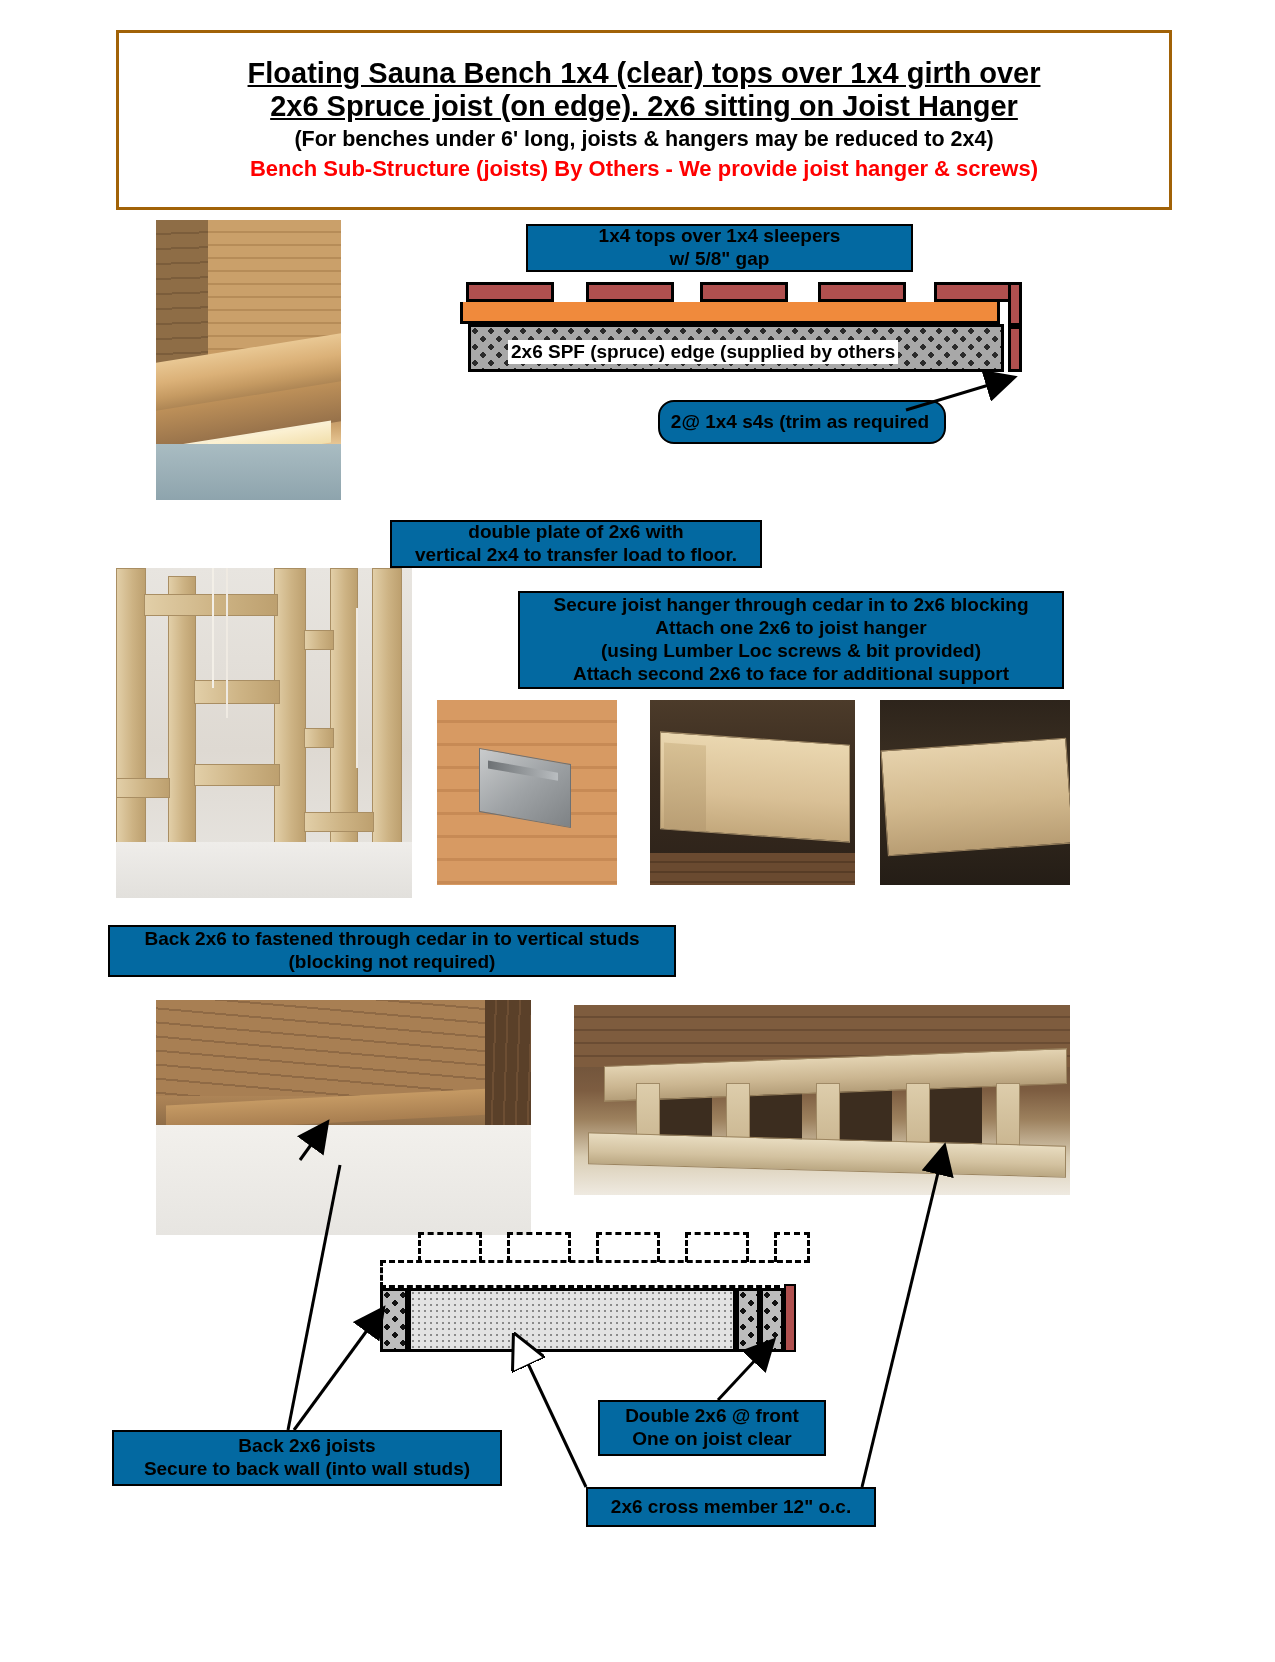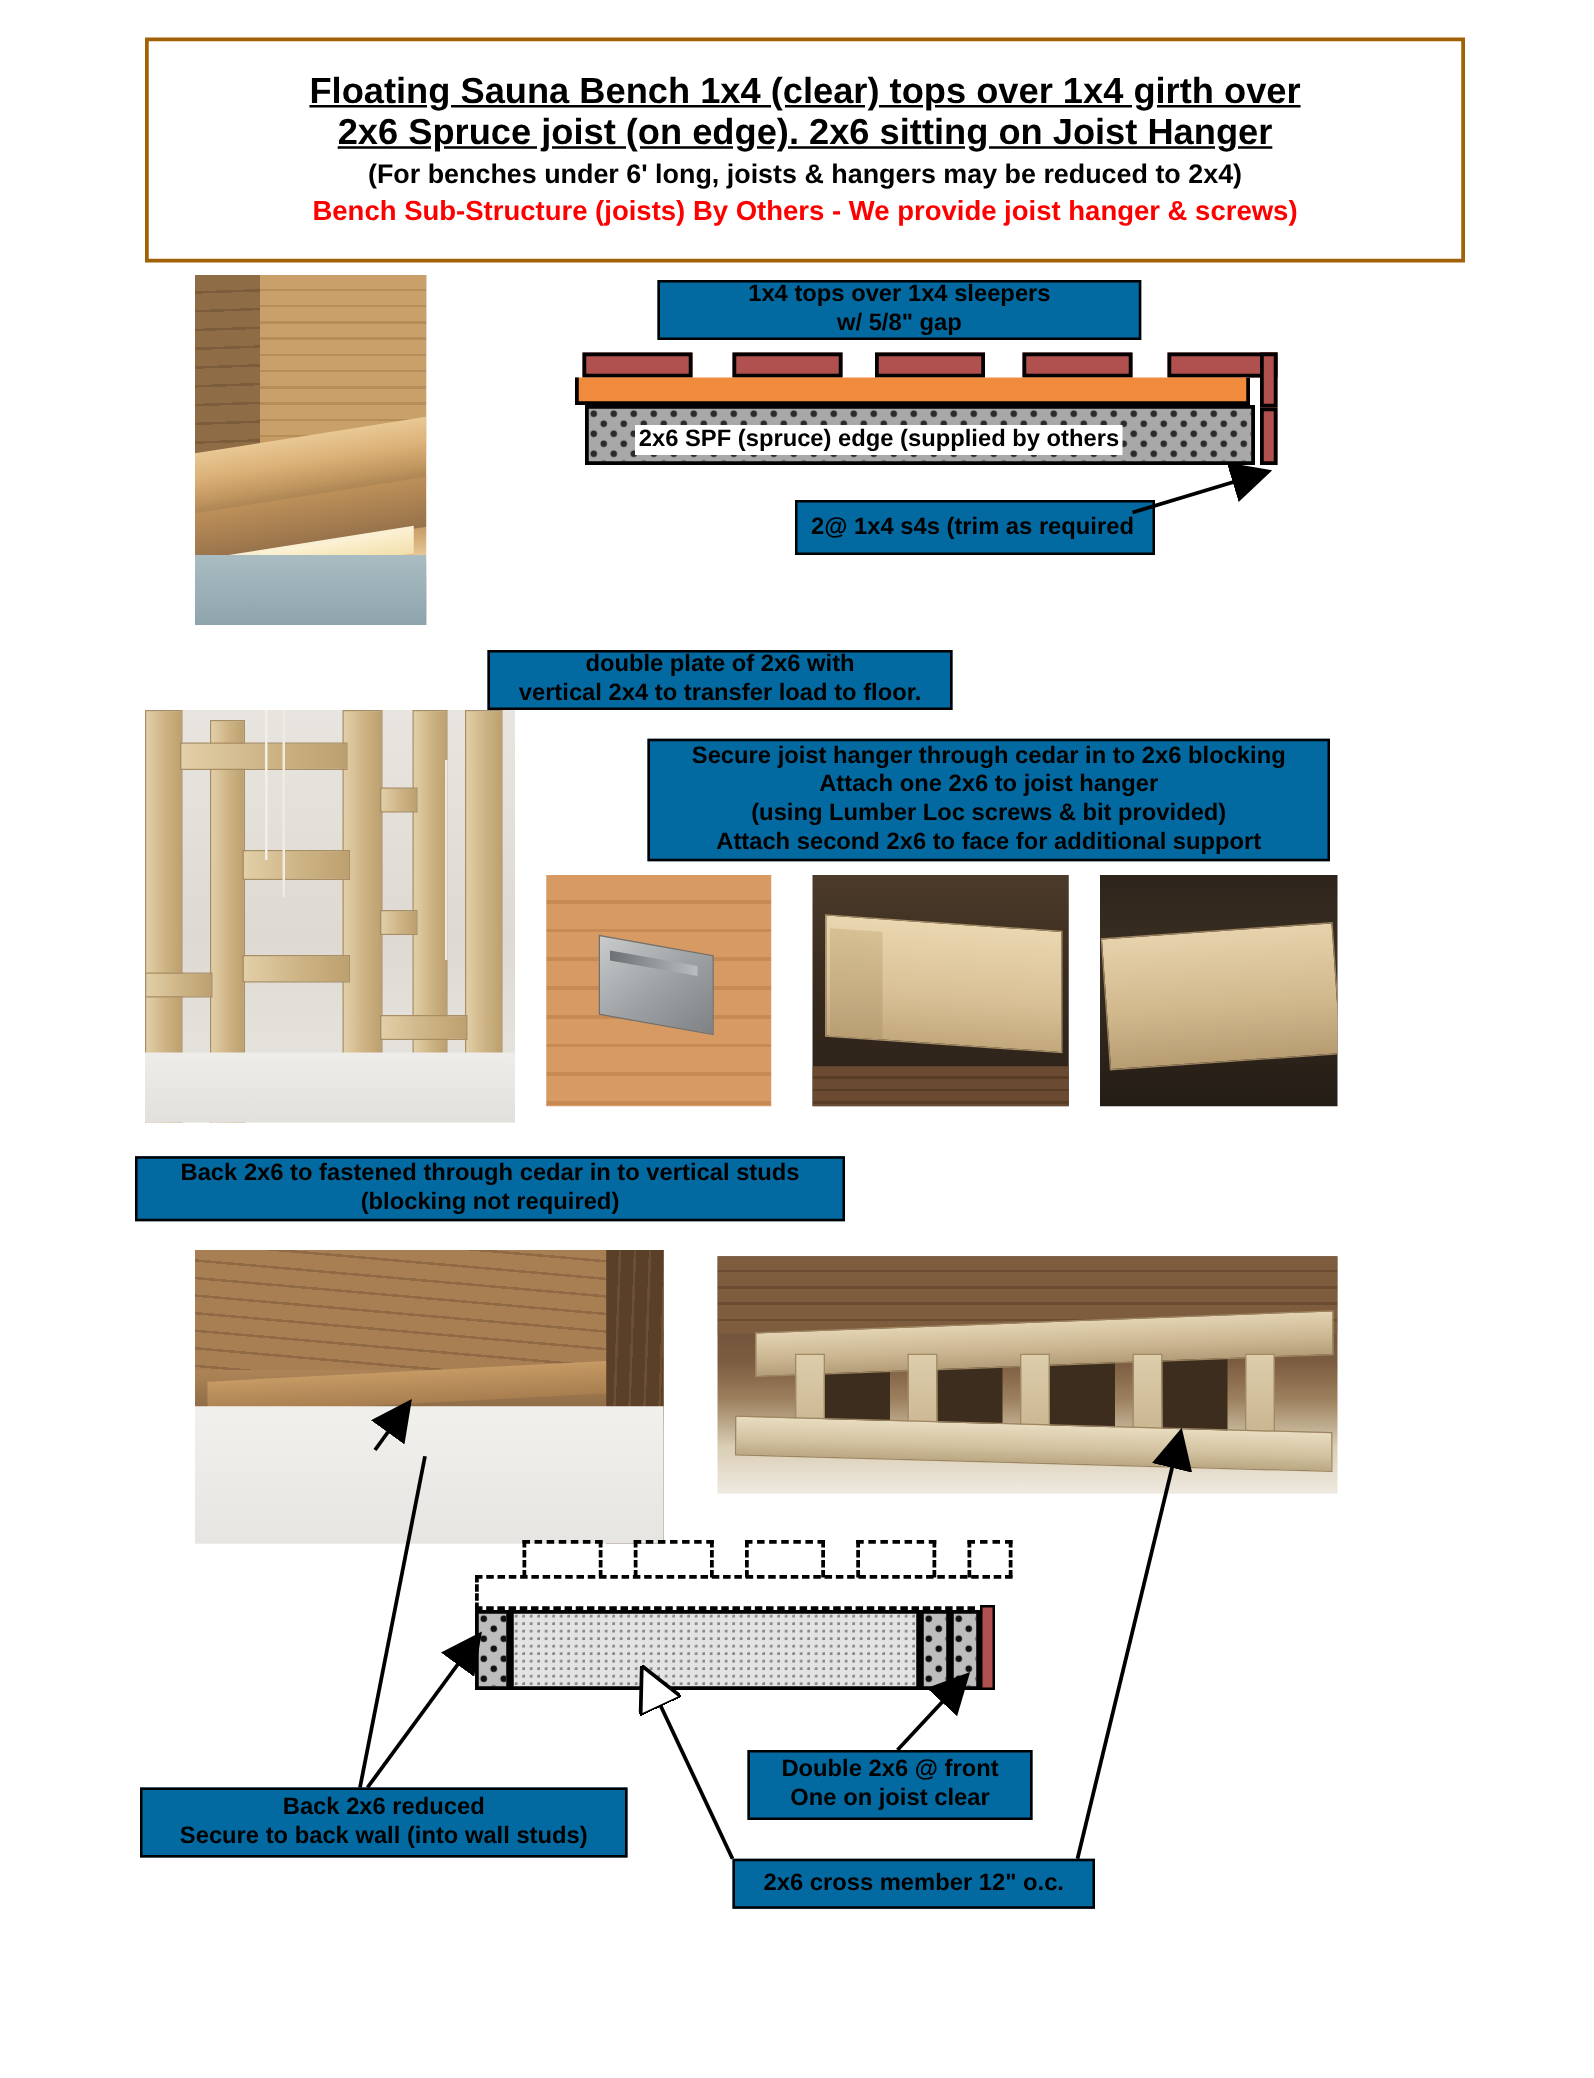--- a/index.html
+++ b/index.html
@@ -271,21 +271,21 @@
   <div class="slat" style="left:358px;width:88px;"></div>
   <div class="slat" style="left:474px;width:88px;"></div>
 
   <div class="sleeper"></div>
   <div class="joist-hatch"></div>
   <div class="joist-label">2x6 SPF (spruce) edge (supplied by others</div>
   <div class="trim-right" style="left:548px;top:0px;height:44px;"></div>
   <div class="trim-right" style="left:548px;top:44px;height:46px;"></div>
 </div>
 
-<div class="abs callout" id="callout-trim" style="left:636px;top:400px;width:288px;height:44px;justify-content:center;">
+<div class="abs callout" id="callout-trim" style="left:658px;top:400px;width:288px;height:44px;justify-content:center;border-radius:16px;">
   <span class="ln" style="margin-left:-4px;">2@ 1x4 s4s (trim as required</span>
 </div>
 
 <div class="abs photo" id="photo-framing">
   <div class="stud" style="left:0px;top:0px;width:28px;height:330px;"></div>
   <div class="stud" style="left:52px;top:8px;width:26px;height:322px;"></div>
   <div class="stud" style="left:158px;top:0px;width:30px;height:300px;"></div>
   <div class="stud" style="left:214px;top:0px;width:26px;height:310px;"></div>
   <div class="stud" style="left:256px;top:0px;width:28px;height:320px;"></div>
   <div class="stud" style="left:28px;top:26px;width:132px;height:20px;"></div>
@@ -364,21 +364,21 @@
   <div class="dash-outline" style="width:400px;height:28px;"></div>
 
   <div class="hatch-block" style="left:2px;top:60px;width:28px;height:64px;"></div>
   <div class="stipple-block" style="left:30px;top:60px;width:328px;height:64px;"></div>
   <div class="hatch-block" style="left:358px;top:60px;width:24px;height:64px;"></div>
   <div class="hatch-block" style="left:382px;top:60px;width:24px;height:64px;"></div>
   <div class="red-block" style="left:406px;top:56px;width:12px;height:68px;"></div>
 </div>
 
 <div class="abs callout" id="callout-back-support" style="left:112px;top:1430px;width:390px;height:56px;">
-  <span class="ln">Back 2x6 reduced</span>
+  <span class="ln">Back 2x6 joists</span>
   <span class="ln">Secure to back wall (into wall studs)</span>
 </div>
 
 <div class="abs callout" id="callout-double-front" style="left:598px;top:1400px;width:228px;height:56px;">
   <span class="ln">Double 2x6 @ front</span>
   <span class="ln">One on joist clear</span>
 </div>
 
 <div class="abs callout" id="callout-cross-member" style="left:586px;top:1487px;width:290px;height:40px;">
   <span class="ln">2x6 cross member 12" o.c.</span>

